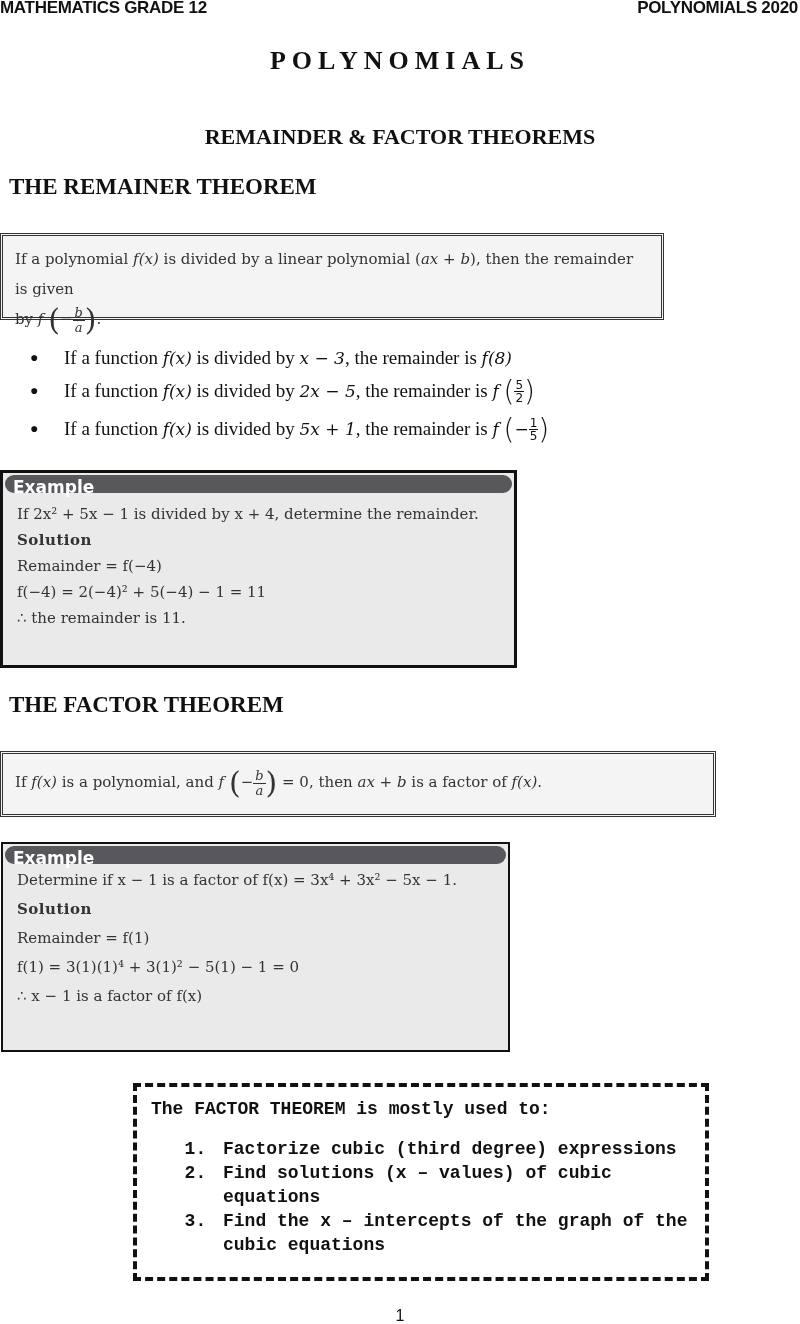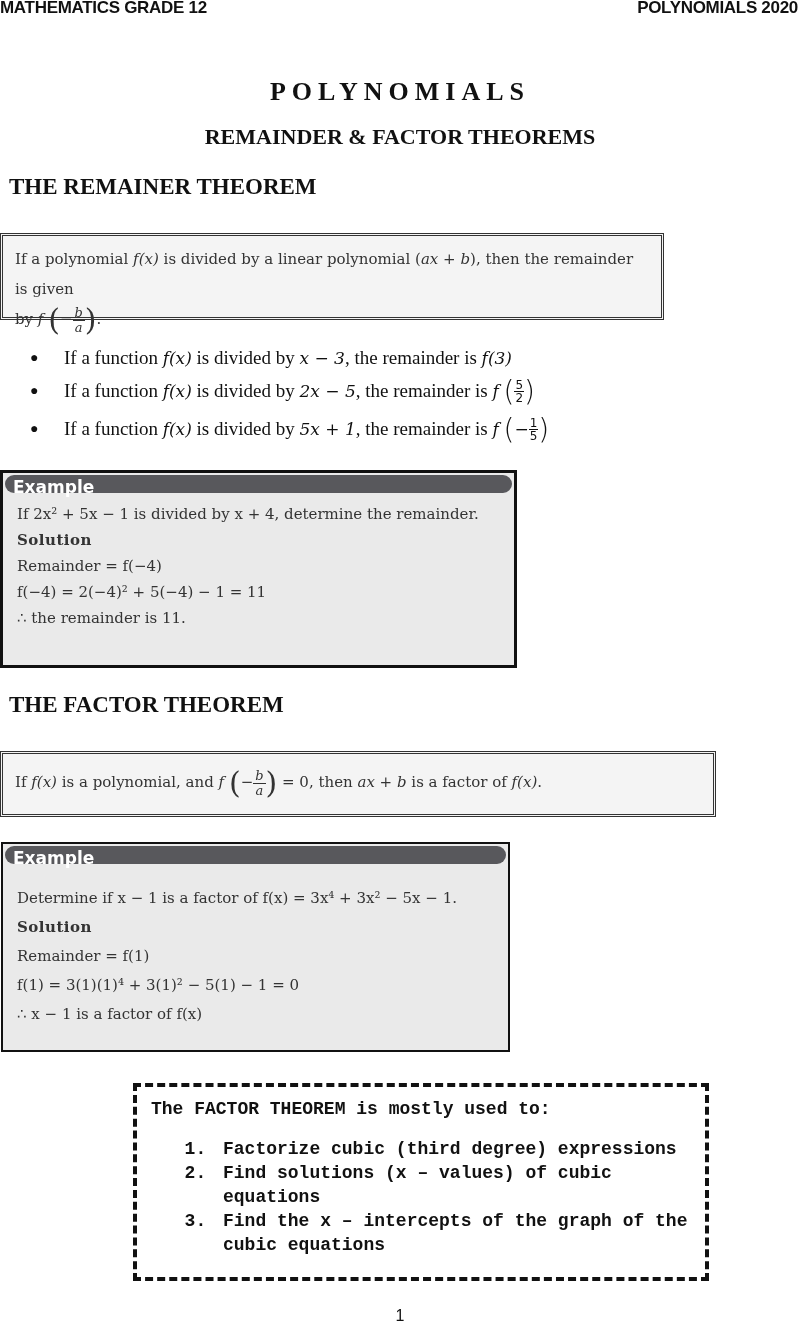--- a/index.html
+++ b/index.html
@@ -1,19 +1,19 @@
 <!DOCTYPE html>
 <html><head>
 <meta charset="utf-8">
 <style>
   html, body { margin: 0; padding: 0; background: #ffffff; }
   body { width: 800px; height: 1324px; position: relative; overflow: hidden; color: #111; }
   .abs { position: absolute; }
   .hdr { font-family: "Liberation Sans", sans-serif; font-weight: bold; font-size: 17px; top: -2px; letter-spacing: -0.3px; }
-  .title { font-family: "Liberation Serif", serif; font-weight: bold; font-size: 26px; letter-spacing: 6px; width: 800px; text-align: center; top: 77px; }
+  .title { font-family: "Liberation Serif", serif; font-weight: bold; font-size: 26px; letter-spacing: 6px; width: 800px; text-align: center; top: 46px; }
   .subtitle { font-family: "Liberation Serif", serif; font-weight: bold; font-size: 22px; width: 800px; text-align: center; top: 124px; }
   .sec { font-family: "Liberation Serif", serif; font-weight: bold; font-size: 23px; left: 9px; text-align: right; }
   .defbox { border: 3px double #333; background: #f4f4f4; box-sizing: border-box; font-family: "DejaVu Serif", serif; font-size: 15px; color: #333; }
   .defbox .in { padding: 12px 12px; line-height: 32px; }
   .frac { display: inline-flex; flex-direction: column; vertical-align: middle; text-align: center; font-size: 13px; line-height: 14px; font-style: italic; }
   .frac .num { border-bottom: 1px solid #333; padding: 0 2px; }
   .paren { font-size: 30px; font-weight: 200; vertical-align: middle; }
   .bullets { font-family: "Liberation Serif", serif; font-size: 19px; left: 30px; top: 343px; }
   .bullets .row { display: flex; align-items: center; height: 36px; }
   .bullets .dot { width: 34px; font-size: 14px; }
@@ -53,21 +53,21 @@
           <span class="num">b</span>
           <span class="den">a</span>
         </span><span class="paren">)</span><span>.</span>
     </div>
   </div>
 </div>
 
 <div class="abs bullets">
   <div class="row" style="height:30px;">
     <span class="dot">●</span>
-    <span>If a function </span>&nbsp;<span class="math mi">f(x)</span>&nbsp;<span> is divided by </span>&nbsp;<span class="math mi">x − 3</span><span>, the remainder is </span>&nbsp;<span class="math mi">f(3)</span>
+    <span>If a function </span>&nbsp;<span class="math mi">f(x)</span>&nbsp;<span> is divided by </span>&nbsp;<span class="math mi">x − 3</span><span>, the remainder is </span>&nbsp;<span class="math mi">f(8)</span>
   </div>
   <div class="row">
     <span class="dot">●</span>
     <span>If a function </span>&nbsp;<span class="math mi">f(x)</span>&nbsp;<span> is divided by </span>&nbsp;<span class="math mi">2x − 5</span><span>, the remainder is </span>&nbsp;<span class="math mi">f</span>&nbsp;<span class="bparen">(</span><span class="sfrac">
         <span class="num">5</span>
         <span>2</span>
       </span><span class="bparen">)</span>
   </div>
   <div class="row" style="height:40px;">
     <span class="dot">●</span>
@@ -96,21 +96,21 @@
     <span>If </span><span class="mi">f(x)</span><span> is a polynomial, and </span><span class="mi">f</span>
     <span class="paren">(</span><span>−</span><span class="frac">
         <span class="num">b</span>
         <span>a</span>
       </span><span class="paren">)</span><span> = 0, then </span><span class="mi">ax + b</span><span> is a factor of </span><span class="mi">f(x)</span><span>.</span>
   </div>
 </div>
 
 <div class="abs exbox" style="left:1px; top:842px; width:509px; height:210px; border-width:2px;">
   <div class="head">Example</div>
-  <div class="body" style="padding-top:8px; line-height:29px;margin-top:12px;">
+  <div class="body" style="padding-top:2px; line-height:29px;">
     <div>Determine if x − 1 is a factor of f(x) = 3x⁴ + 3x² − 5x − 1.</div>
     <div class="sol">Solution</div>
     <div>Remainder = f(1)</div>
     <div>f(1) = 3(1)(1)⁴ + 3(1)² − 5(1) − 1 = 0</div>
     <div>∴ x − 1 is a factor of f(x)</div>
   </div>
 </div>
 
 <div class="abs dashed" style="left:133px; top:1083px; width:576px; height:198px;">
   <div style="padding:12px 0 0 14px;">The FACTOR THEOREM is mostly used to:</div>

